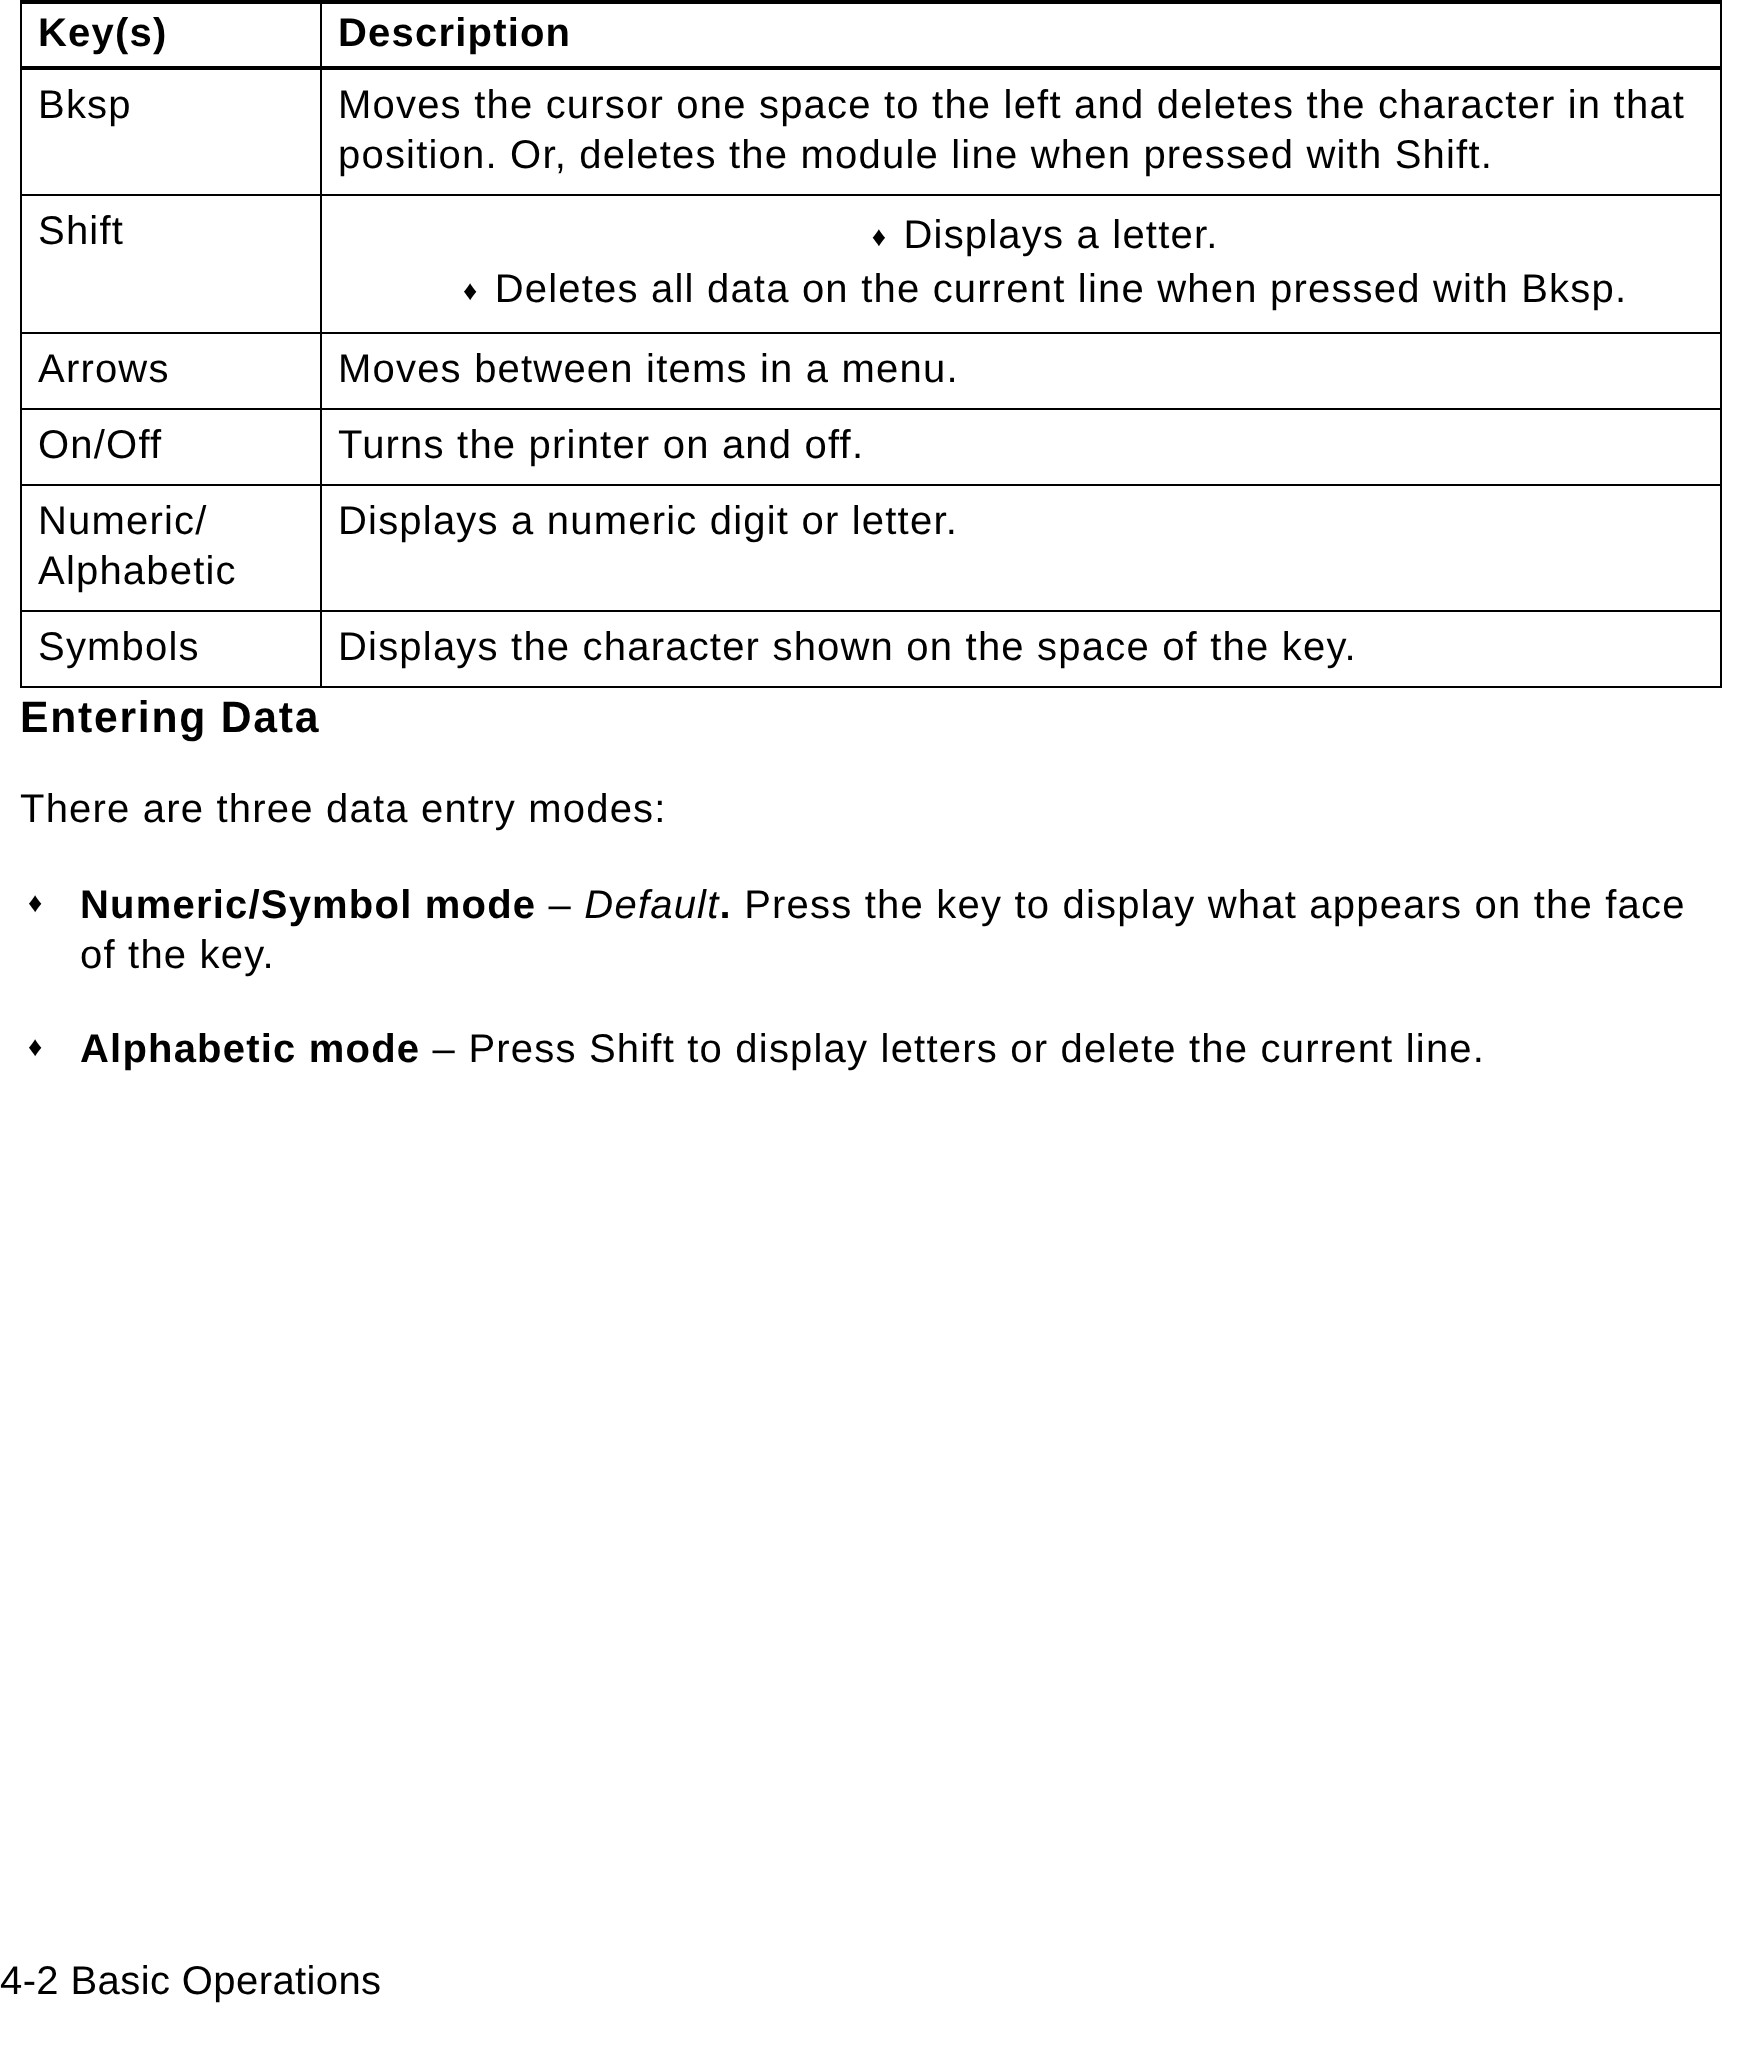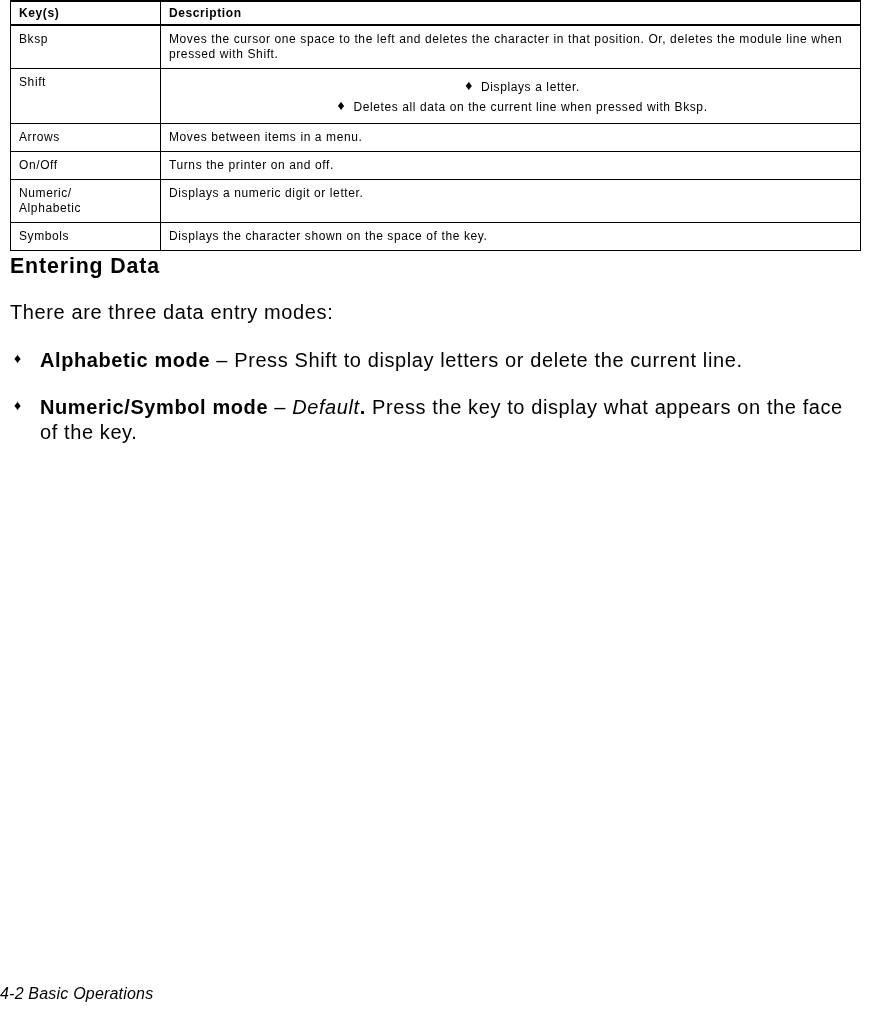--- a/index.html
+++ b/index.html
@@ -15,21 +15,21 @@
     width: 871px;
     min-height: 1023px;
     padding: 0 10px 0 10px;
     position: relative;
   }
   table.keys {
     border-collapse: collapse;
     width: 100%;
     table-layout: fixed;
     letter-spacing: 0.6px;
-    font-size: 12px;
+    font-size: 20px;
     padding-left: 12px;
   }
   col.c-key  { width: 150px; }
   col.c-desc { width: auto; }
   table.keys th {
     text-align: left;
     font-weight: bold;
     border-top: 2px solid #000;
     border-bottom: 2px solid #000;
     border-left: 1px solid #000;
@@ -92,23 +92,22 @@
     left: -26px;
     top: 2px;
     font-size: 14px;
   }
   .b { font-weight: bold; }
   .i { font-style: italic; }
   .footer {
     position: absolute;
     left: 0;
     bottom: 20px;
-    font-size: 16px;
+    font-size: 20px;
     letter-spacing: 0.2px;
-    font-style: italic;
   }
 </style>
 </head>
 <body>
 
 <div class="page">
 
   <table class="keys">
     <colgroup>
       <col class="c-key">
@@ -155,21 +154,21 @@
       </tr>
     </tbody>
   </table>
 
   <h2 class="section">Entering Data</h2>
 
   <p class="lead">There are three data entry modes:</p>
 
   <ul class="modes">
     <li>
-      <span class="b">Alphabetic mode</span><span> – </span><span>Press Shift to display letters or delete the current line.</span>
+      <span class="b">Numeric/Symbol mode</span><span> – </span><span class="i">Default</span><span class="b">.</span><span>  Press the key to display what appears on the face of the key.</span>
     </li>
     <li>
-      <span class="b">Numeric/Symbol mode</span><span> – </span><span class="i">Default</span><span class="b">.</span><span>  Press the key to display what appears on the face of the key.</span>
+      <span class="b">Alphabetic mode</span><span> – </span><span>Press Shift to display letters or delete the current line.</span>
     </li>
   </ul>
 
   <div class="footer">4-2  Basic Operations</div>
 </div>
 
 </body></html>

